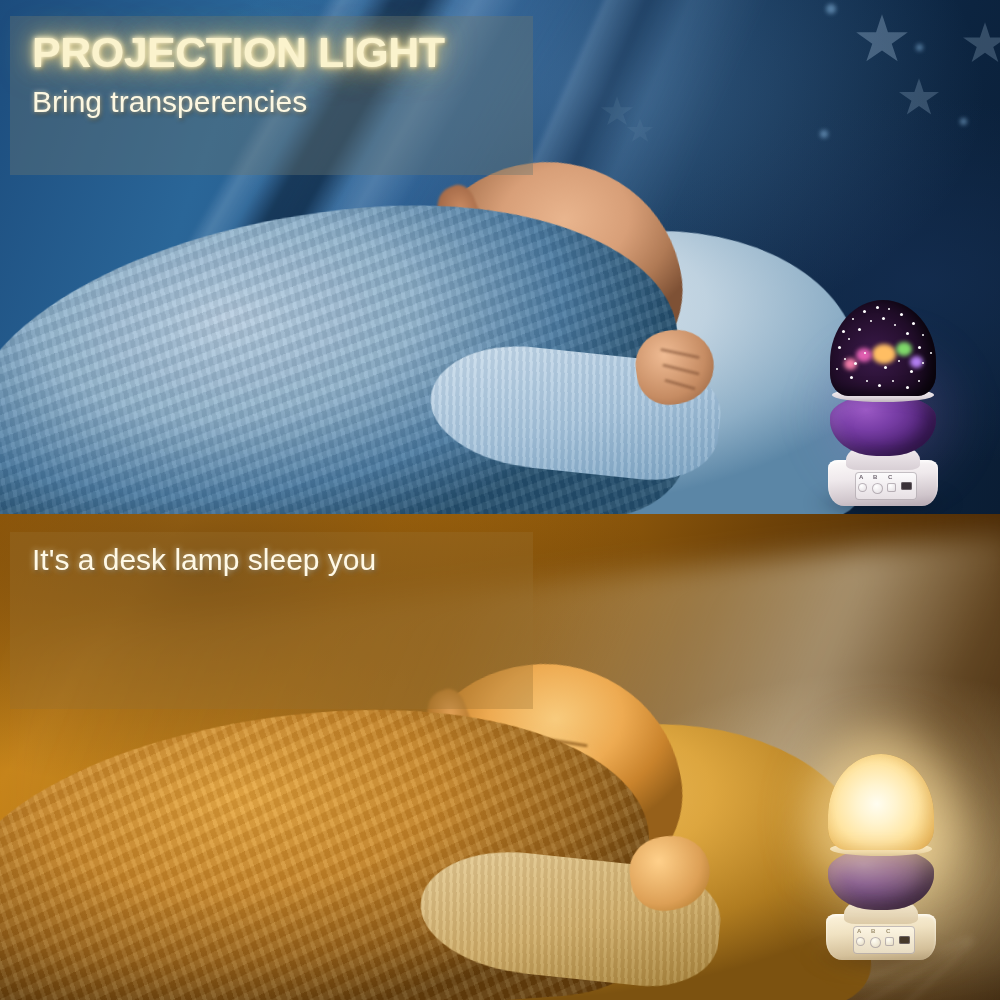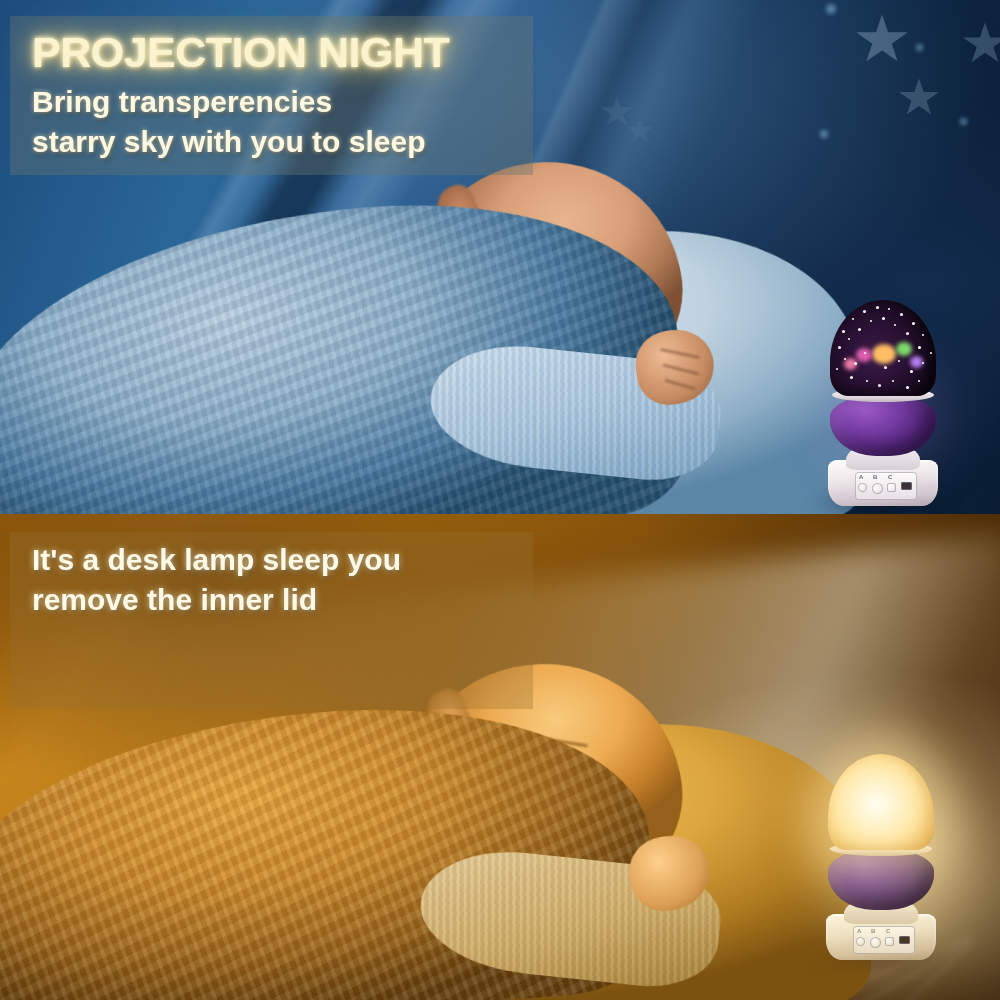--- a/index.html
+++ b/index.html
@@ -338,21 +338,21 @@
     line-height: 1.32;
     color: #fdf8e2;
     margin: 8px 0 0 22px;
     font-weight: 400;
     text-shadow: 0 0 5px rgba(255,248,215,0.75), 1px 2px 4px rgba(30,26,10,0.75);
   }
   .sub-night {
     color: #fff9e6;
     text-shadow: 0 0 6px rgba(255,250,220,0.8), 1px 2px 4px rgba(55,34,6,0.7);
   }
-  .sub-line { white-space: nowrap; display: block; font-weight: bold; }
+  .sub-line { white-space: nowrap; display: block; }
 </style>
 </head>
 <body>
 
 <div id="stage">
 
   <div class="panel" id="panel-projection">
 
     <div class="layer blue-wall"></div>
     <div class="drape"></div>
@@ -441,24 +441,23 @@
         <span class="btn-label" style="left:18px; top:2px; font-size:6px;">B</span>
         <span class="btn-label" style="left:33px; top:2px; font-size:6px;">C</span>
         <div class="btn-round" style="left:3px; top:11px; width:9px; height:9px;"></div>
         <div class="btn-round" style="left:17px; top:11px; width:11px; height:11px;"></div>
         <div class="btn-sq" style="left:32px; top:11px; width:9px; height:9px;"></div>
         <div class="usb-port" style="left:46px; top:10px; width:11px; height:8px;"></div>
       </div>
     </div>
 
     <div class="textbox" id="textbox-projection">
-      <div class="headline h-projection">PROJECTION NIGHT</div>
+      <div class="headline h-projection">PROJECTION LIGHT</div>
       <div class="sub">
         <span class="sub-line">Bring transperencies</span>
-        <span class="sub-line">starry sky with you to sleep</span>
       </div>
     </div>
   </div>
 
   <div class="panel" id="panel-night">
 
     <div class="layer amber-wall"></div>
     <div class="lightbeam"></div>
     <div class="beam-streak" style="right:28px; bottom:60px; width:720px; height:2px; transform:rotate(-31deg);"></div>
     <div class="beam-streak" style="right:30px; bottom:62px; width:640px; height:2px; transform:rotate(-22deg);"></div>
@@ -496,17 +495,16 @@
         <div class="btn-round" style="left:3px; top:11px; width:9px; height:9px; background:radial-gradient(circle at 38% 32%,#fffdf4,#e0d4b8);"></div>
         <div class="btn-round" style="left:17px; top:11px; width:11px; height:11px; background:radial-gradient(circle at 38% 32%,#fffdf4,#e0d4b8);"></div>
         <div class="btn-sq" style="left:32px; top:11px; width:9px; height:9px; background:radial-gradient(circle at 38% 32%,#fffdf4,#e0d4b8);"></div>
         <div class="usb-port" style="left:46px; top:10px; width:11px; height:8px; background:#46392a;"></div>
       </div>
     </div>
 
     <div class="textbox" id="textbox-night">
       <div class="sub sub-night">
         <span class="sub-line">It's a desk lamp sleep you</span>
-        <span class="sub-line">remove the inner lid</span>
       </div>
     </div>
   </div>
 </div>
 
 </body></html>

